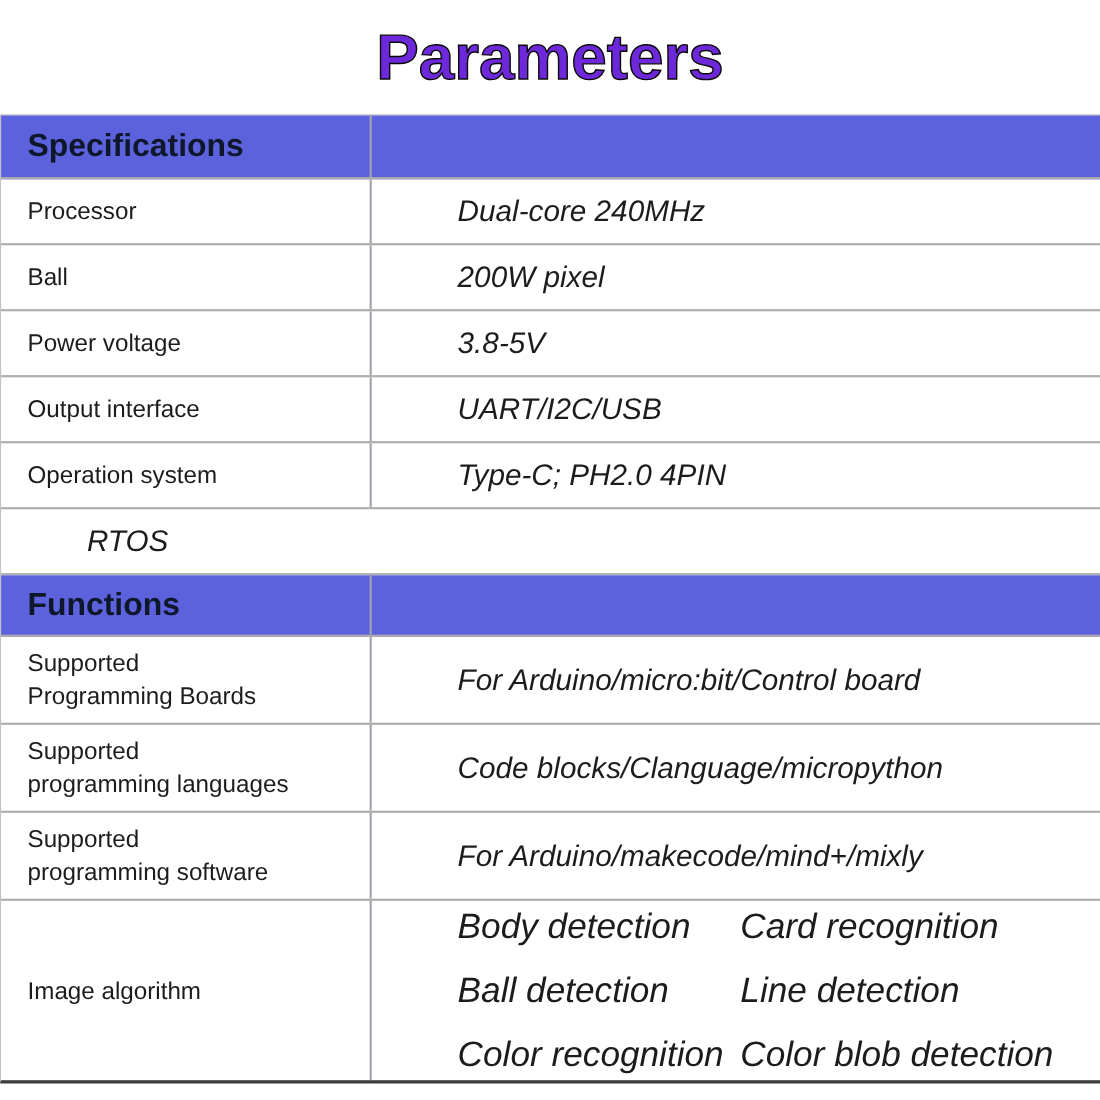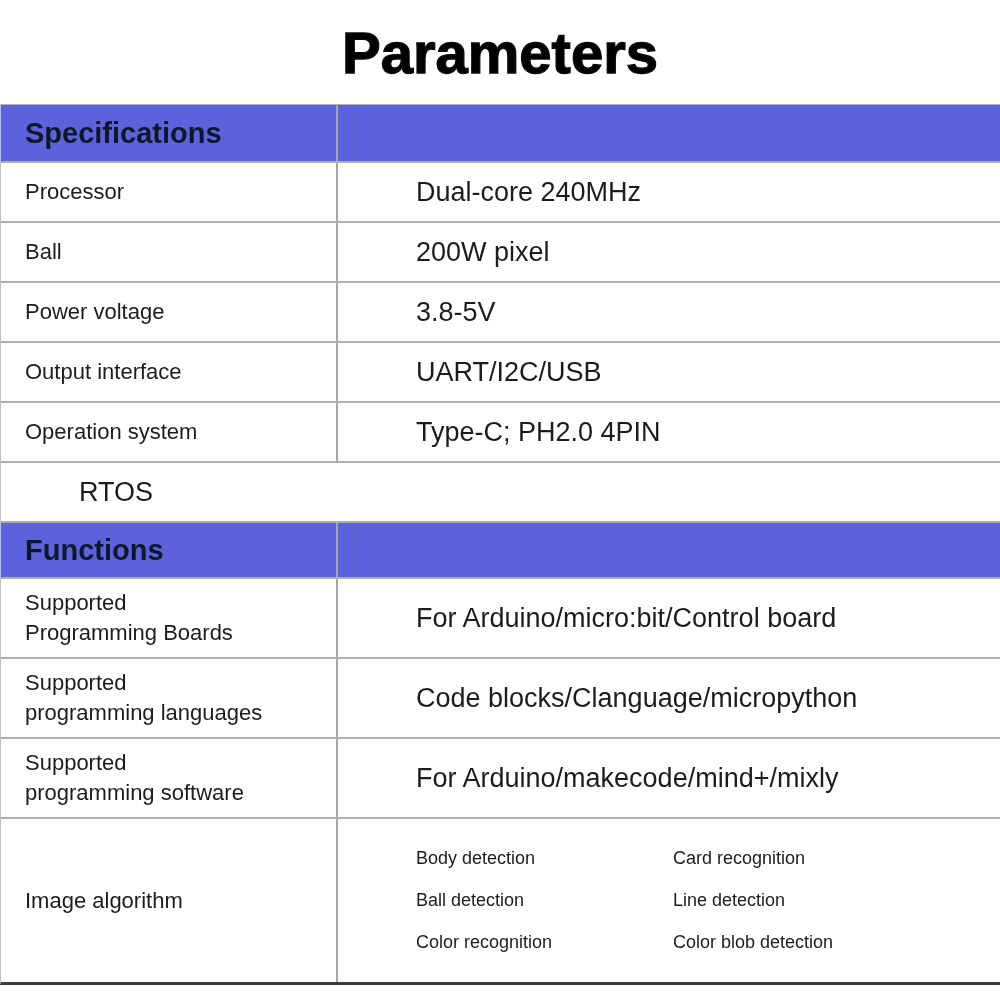--- a/index.html
+++ b/index.html
@@ -12,21 +12,21 @@
     overflow: hidden;
   }
   .title {
     height: 104px;
     display: flex;
     align-items: center;
     justify-content: center;
     font-size: 58px;
     font-weight: 700;
     letter-spacing: 0px;
-    color: #000000;
+    color: #6d28d9;
     -webkit-text-stroke: 1.3px #0a0a0a;
   }
   .table {
     width: 1000px;
     border-top: 1px solid #b3b3b3;
     border-left: 1px solid #c2c2c2;
     border-bottom: 3px solid #3c3c3c;
   }
   .row {
     display: grid;
@@ -39,20 +39,21 @@
     align-items: center;
   }
   .cell.label {
     border-right: 2px solid #a5a5ad;
     padding-left: 24px;
     font-size: 22px;
   }
   .cell.value {
     padding-left: 78px;
     font-size: 27px;
+    font-style: italic;
   }
   .header-row {
     background: var(--accent, #5c61dc);
     height: 58px;
     border-bottom: 2px solid #aeaeae;
   }
   .header-row .cell.label {
     color: #0f172a;
     font-weight: 700;
     font-size: 29px;
@@ -63,21 +64,21 @@
   .fn-row .cell.label {
     font-size: 22px;
     line-height: 1.36;
     white-space: pre-line;
   }
   .algo-row { height: 163px; }
   .algo-grid {
     display: grid;
     grid-template-columns: 257px auto;
     row-gap: 21px;
-    font-size: 18px;
+    font-size: 32px;
   }
   .algo-grid span { display: block; }
 </style>
 </head>
 <body>
 
 <h1 class="title">Parameters</h1>
 
 <div class="table">
 

